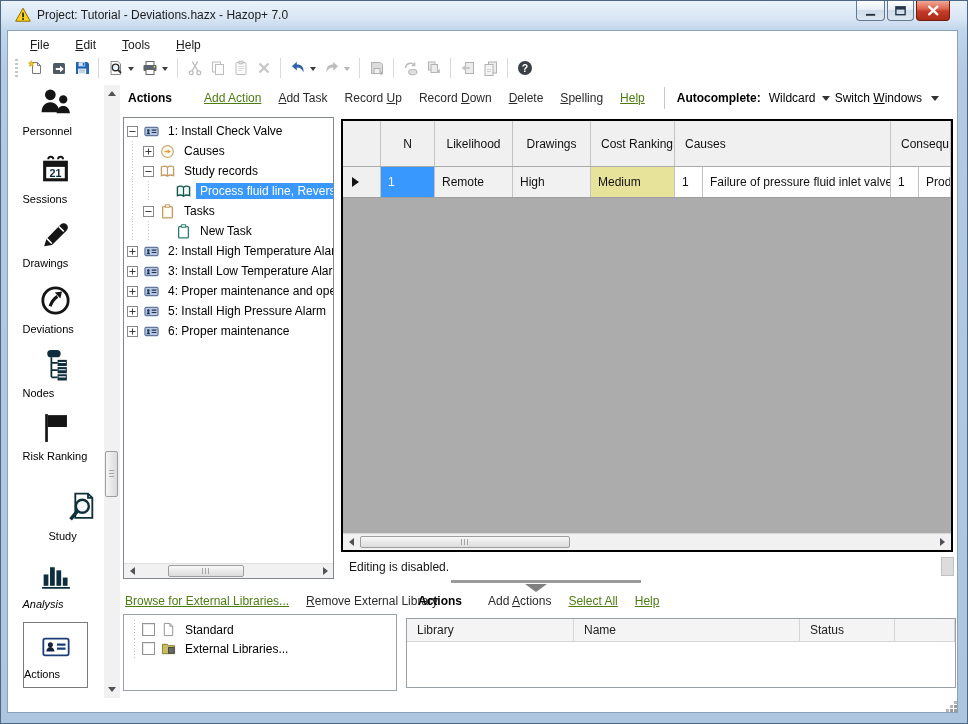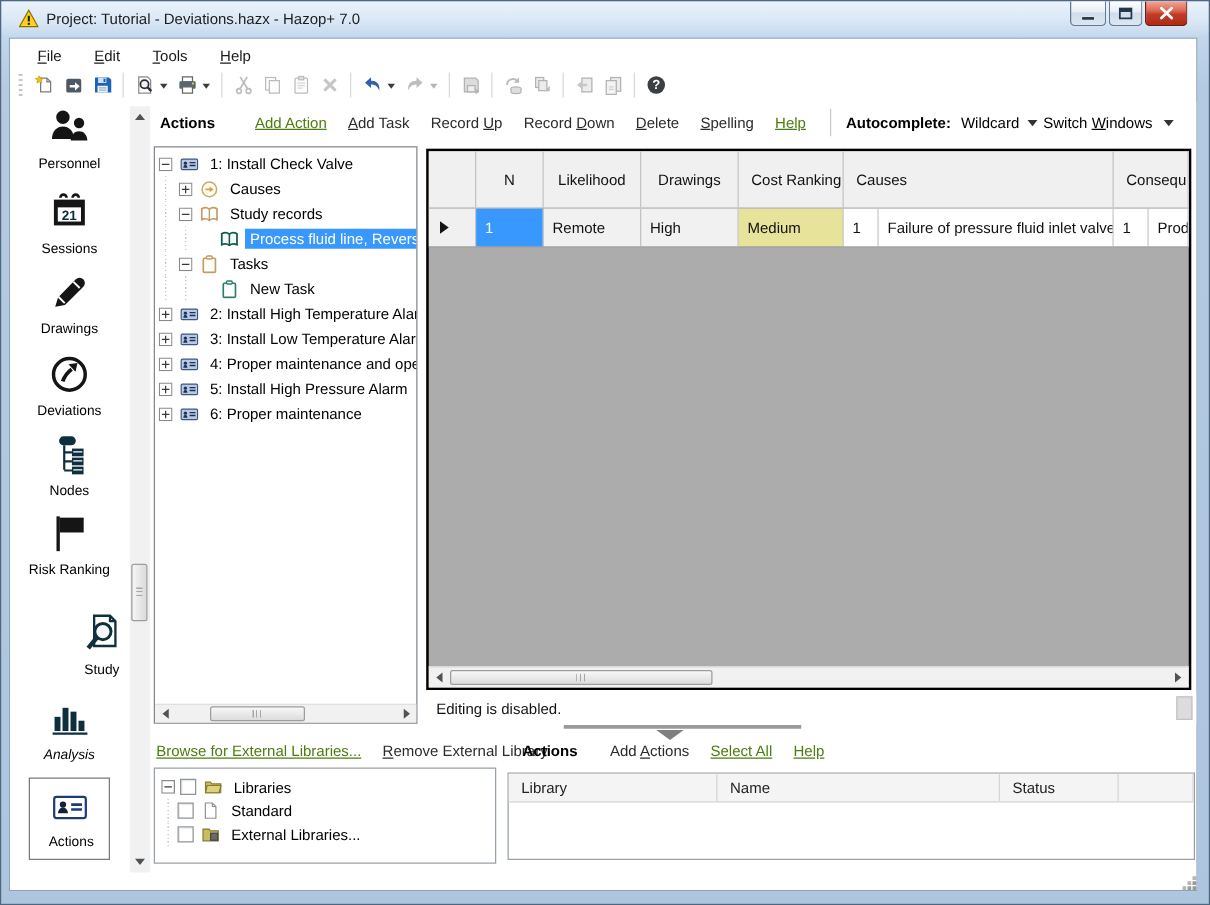--- a/index.html
+++ b/index.html
@@ -30,21 +30,21 @@
   .tbtn { width:23px; height:22px; display:flex; align-items:center; justify-content:center; }
   .tbtn .ic { width:16px; height:16px; display:block; }
   .tbtn .ic svg { width:16px; height:16px; display:block; }
   .tsep { width:1px; height:20px; background:#d9d9d9; margin:0 5px; }
   .dcaret { width:0; height:0; border:3.5px solid transparent; border-top:4px solid #3c3c3c; margin:6px 4px 0 1px; }
   .dcaret.dis { border-top-color:#b4b4b4; }
 
   .mainarea { position:absolute; left:0; right:0; top:50px; bottom:0; background:#fff; }
 
   
-  .sb-item { position:absolute; left:0; width:95px; text-align:center; cursor:pointer; }
+  .sb-item { position:absolute; left:0; width:95px; cursor:pointer; }
   .sb-item .icn { height:36px; display:flex; align-items:flex-end; justify-content:center; }
   .sb-item .icn svg { width:33px; height:33px; }
   .sb-item .lbl { font-size:11px; color:#000; width:66px; margin:2px auto 0; line-height:13px; }
   .sb-item.selected { left:15px; width:65px; border:1px solid #7b7b7b; padding:7px 0 6px; background:#fff; }
   .sb-item.selected .icn svg { width:30px; height:30px; }
 
   
   .vscroll { position:absolute; background:#f1f1f1; }
   .sbar-arr { position:absolute; display:flex; align-items:center; justify-content:center; }
   .tri-up { width:0;height:0;border:4px solid transparent;border-bottom:5px solid #4f5357;margin-top:-3px; }
@@ -702,36 +702,20 @@
         </div>
       <div class="bottomlinks-right" id="bl-right">
           <span class="ab-caption">Actions</span>
           <span class="ab-item">Add <u>A</u>ctions</span>
           <span class="link">Select All</span>
           <span class="link">Help</span>
         </div>
 
       <div class="libbox" id="libbox">
           <div class="lrow">
-            <span class="exp">
-              <svg viewBox="0 0 11 11">
-                <rect x=".5" y=".5" width="10" height="10" fill="#fff" stroke="#8a8a8a"></rect>
-                <path d="M2.5 5.5h6" stroke="#3a3a3a"></path>
-              </svg>
-            </span>
-            <span class="cb"></span>
-            <span class="ticon">
-              <svg viewBox="0 0 16 16">
-                <path d="M1.5 4h4.2l1.2 1.5h7.6v7.5H1.5z" fill="#c9bd62" stroke="#857a2e"></path>
-                <path d="M2.9 6.8h11.8l-1.7 6.2H1.5z" fill="#ddd27a" stroke="#857a2e"></path>
-              </svg>
-            </span>
-            <span class="tlabel">Libraries</span>
-          </div>
-          <div class="lrow">
             <span class="gline"></span>
             <span class="cb"></span>
             <span class="ticon">
               <svg viewBox="0 0 16 16">
                 <path d="M3.5 1.5h6l3 3v10h-9z" fill="#fff" stroke="#8f8f8f"></path>
                 <path d="M9.5 1.5v3h3" fill="none" stroke="#8f8f8f"></path>
               </svg>
             </span>
             <span class="tlabel">Standard</span>
           </div>

